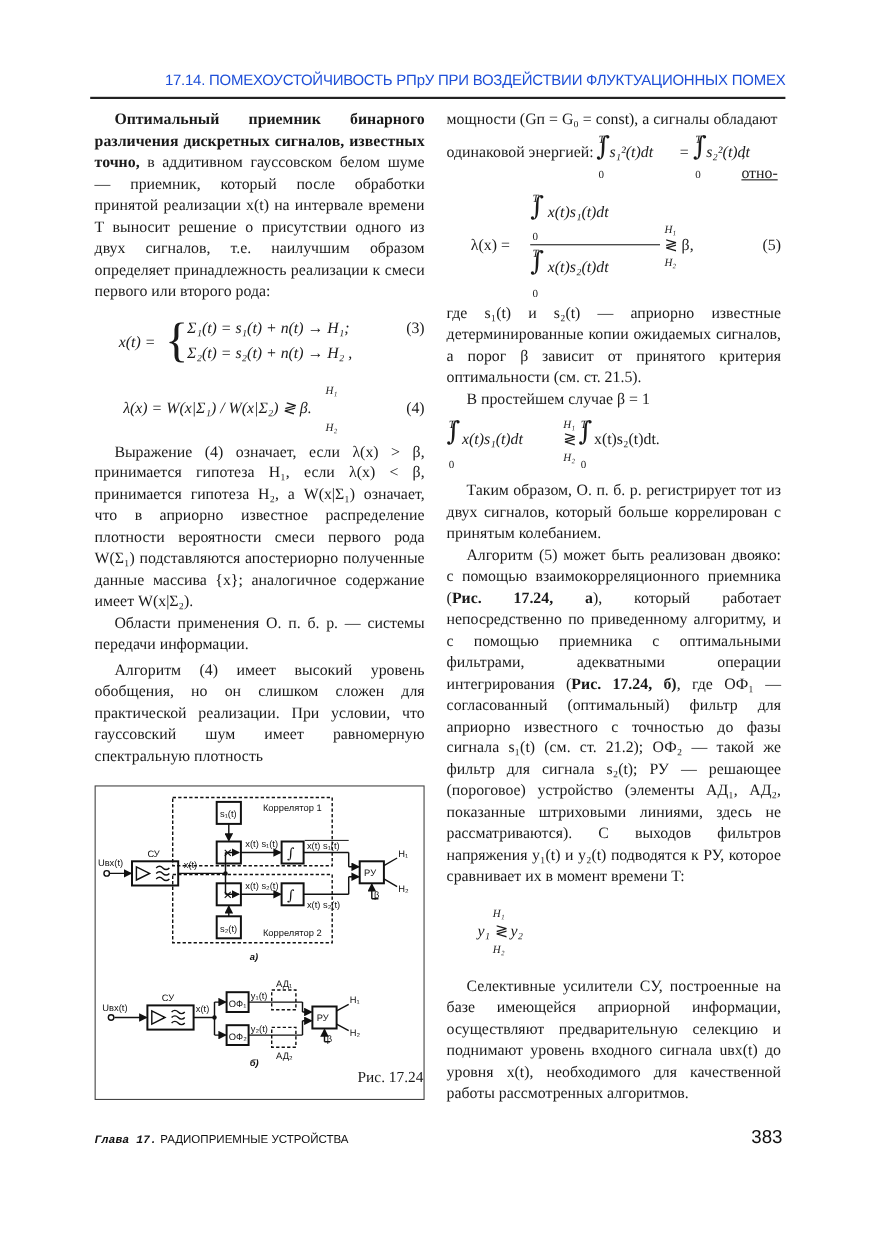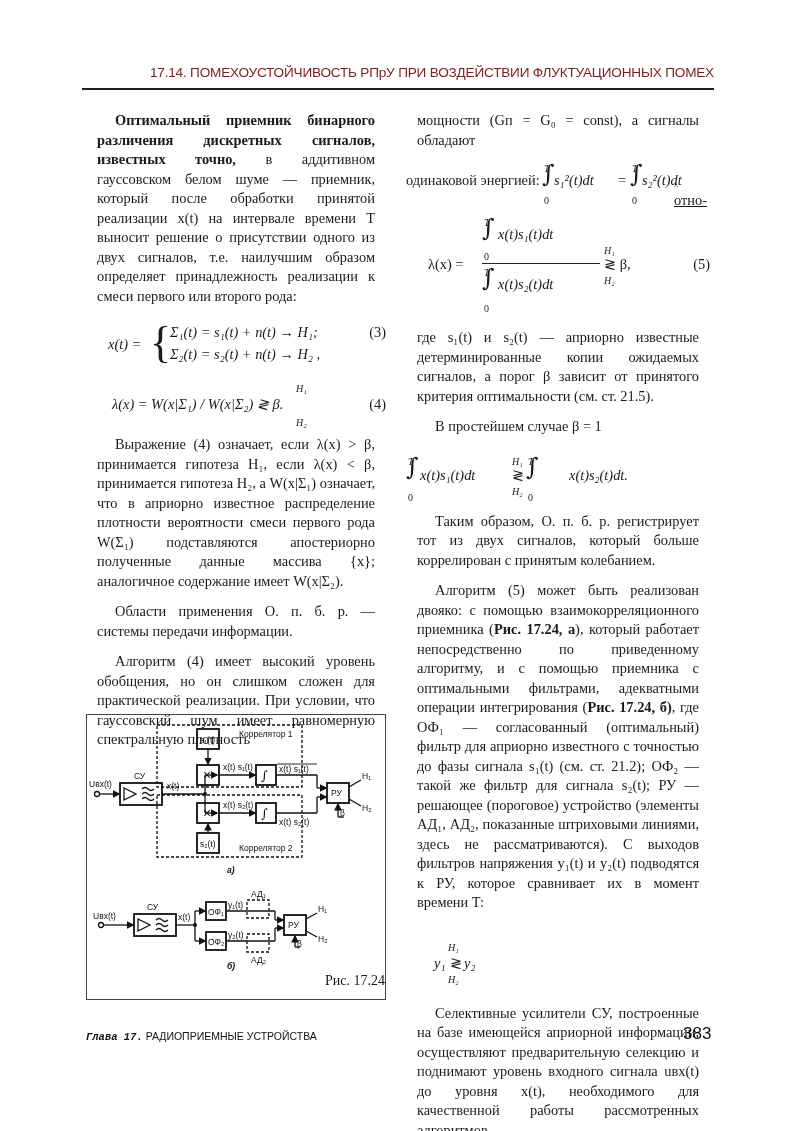--- a/index.html
+++ b/index.html
@@ -1,24 +1,24 @@
 <!DOCTYPE html>
 <html><head>
 <meta charset="utf-8">
 <style>
   html, body { margin:0; padding:0; background:#fff; }
   body { width:794px; height:1131px; position:relative; overflow:hidden;
          font-family:"Liberation Serif", serif; color:#1a1a1a; }
   .hdr { position:absolute; left:128px; top:65px; width:586px; text-align:right;
-         font-family:"Liberation Sans", sans-serif; font-size:13.6px; letter-spacing:-0.2px; color:#7f1d1d; }
+         font-family:"Liberation Sans", sans-serif; font-size:13.6px; letter-spacing:-0.2px; color:#1d4ed8; }
   .hdr-rule { position:absolute; left:82px; top:88px; width:632px; height:2px; background:#222; }
   .col { position:absolute; font-size:14.4px; line-height:19.5px; text-align:justify; }
   .colL { left:86px; top:100px; width:300px; }
   .colR { left:406px; top:100px; width:304px; }
-  p { margin:11px; }
+  p { margin:0; }
   .ind { text-indent:18px; }
   b { font-weight:bold; }
   i { font-style:italic; }
   .eq { position:relative; height:auto; }
   .abs { position:absolute; }
   .ftr { position:absolute; top:1030px; font-family:"Liberation Sans", sans-serif; color:#111; }
   .ftrL { left:86px; font-size:10.5px; }
   .ftrR { left:683px; top:1024px; font-size:17px; }
   .fig { position:absolute; left:86px; top:714px; width:300px; height:286px; border:1.5px solid #444; box-sizing:border-box; }
   .fig svg { position:absolute; left:0; top:0; }
@@ -214,21 +214,21 @@
     <span class="abs" style="left:2px; top:4px; font-size:10px; font-style:italic;">T</span>
     <span class="abs int" style="left:0; top:10px; font-size:24px;">∫</span>
     <span class="abs" style="left:2px; top:40px; font-size:10px;">0</span>
     <span class="abs" style="left:14px; top:18px; font-style:italic;">x(t)s₁(t)dt</span>
     <span class="abs" style="left:106px; top:4px; font-size:10px; font-style:italic;">H₁</span>
     <span class="abs" style="left:106px; top:18px;">≷</span>
     <span class="abs" style="left:106px; top:34px; font-size:10px; font-style:italic;">H₂</span>
     <span class="abs" style="left:122px; top:4px; font-size:10px; font-style:italic;">T</span>
     <span class="abs int" style="left:120px; top:10px; font-size:24px;">∫</span>
     <span class="abs" style="left:122px; top:40px; font-size:10px;">0</span>
-    <span class="abs" style="left:134px; top:18px; font-style:italic;margin-left:29px;">x(t)s₂(t)dt.</span>
+    <span class="abs" style="left:134px; top:18px; ">x(t)s₂(t)dt.</span>
   </div>
 
   <p class="ind" style="margin-top:6px;">Таким образом, О. п. б. р. регистрирует тот из двух сигналов, который больше коррелирован с принятым колебанием.</p>
   <p class="ind"><span>Алгоритм (5) может быть реализован двояко: с помощью взаимокорреляционного приемника (</span><b>Рис. 17.24, а</b><span>), который работает непосредственно по приведенному алгоритму, и с помощью приемника с оптимальными фильтрами, адекватными операции интегрирования (</span><b>Рис. 17.24, б)</b><span>, где ОФ₁ — согласованный (оптимальный) фильтр для априорно известного с точностью до фазы сигнала s₁(t) (см. ст. 21.2); ОФ₂ — такой же фильтр для сигнала s₂(t); РУ — решающее (пороговое) устройство (элементы АД₁, АД₂, показанные штриховыми линиями, здесь не рассматриваются). С выходов фильтров напряжения y₁(t) и y₂(t) подводятся к РУ, которое сравнивает их в момент времени T:</span></p>
 
   <div class="eq" style="height:76px;">
     <span class="abs" style="left:28px; top:30px; font-style:italic;">y₁</span>
     <span class="abs" style="left:42px; top:14px; font-size:10px; font-style:italic;">H₁</span>
     <span class="abs" style="left:44px; top:30px;">≷</span>
     <span class="abs" style="left:42px; top:46px; font-size:10px; font-style:italic;">H₂</span>

